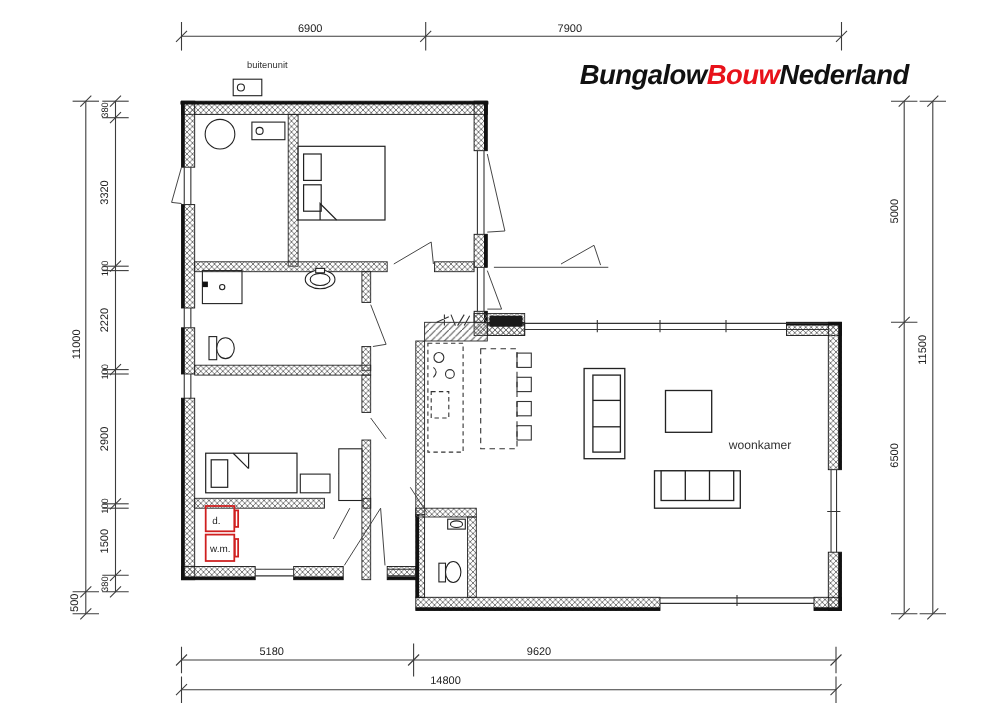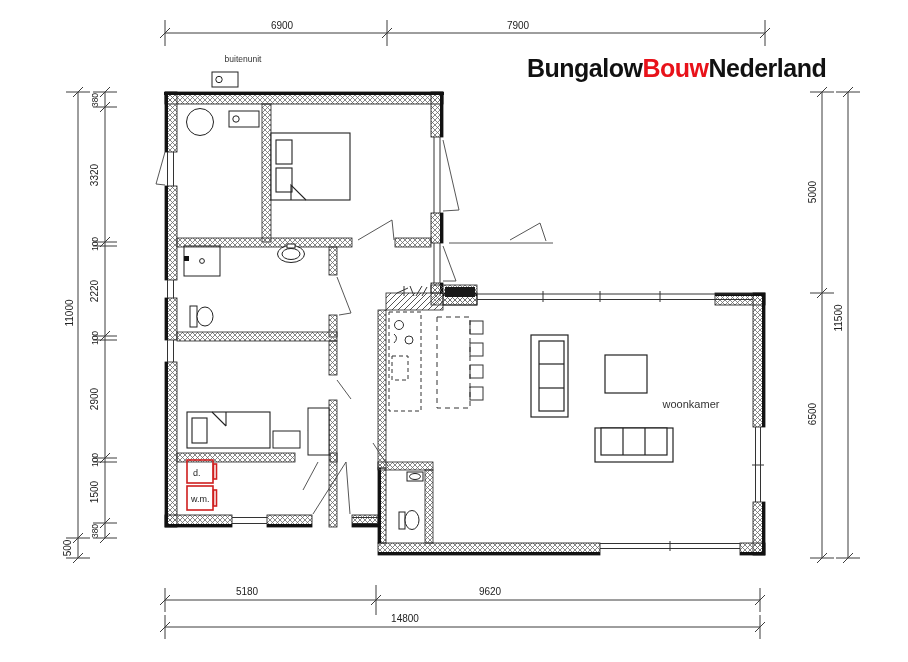--- a/index.html
+++ b/index.html
@@ -1,19 +1,19 @@
 <!DOCTYPE html>
 <html><head>
 <meta charset="utf-8">
 <style>
   html,body{margin:0;padding:0;background:#ffffff;}
   .page{position:relative;width:908px;height:662px;background:#ffffff;overflow:hidden;
         font-family:"Liberation Sans",sans-serif;}
   .logo{position:absolute;left:527px;top:54px;font-size:25px;font-weight:bold;
-        letter-spacing:-0.5px;color:#111;white-space:nowrap;}
+        letter-spacing:-0.5px;color:#111;white-space:nowrap;font-style:italic;}
   .logo .red{color:#e8121a;}
   svg{position:absolute;left:0;top:0;}
   svg text{font-family:"Liberation Sans",sans-serif;fill:#222;}
   .dimtxt{font-size:10px;}
   .dimtxt-s{font-size:8.5px;}
   .roomtxt{font-size:11px;fill:#333;}
   .smalltxt{font-size:8.5px;fill:#333;}
   .redtxt{font-size:9px;fill:#222;}
 </style>
 </head>

